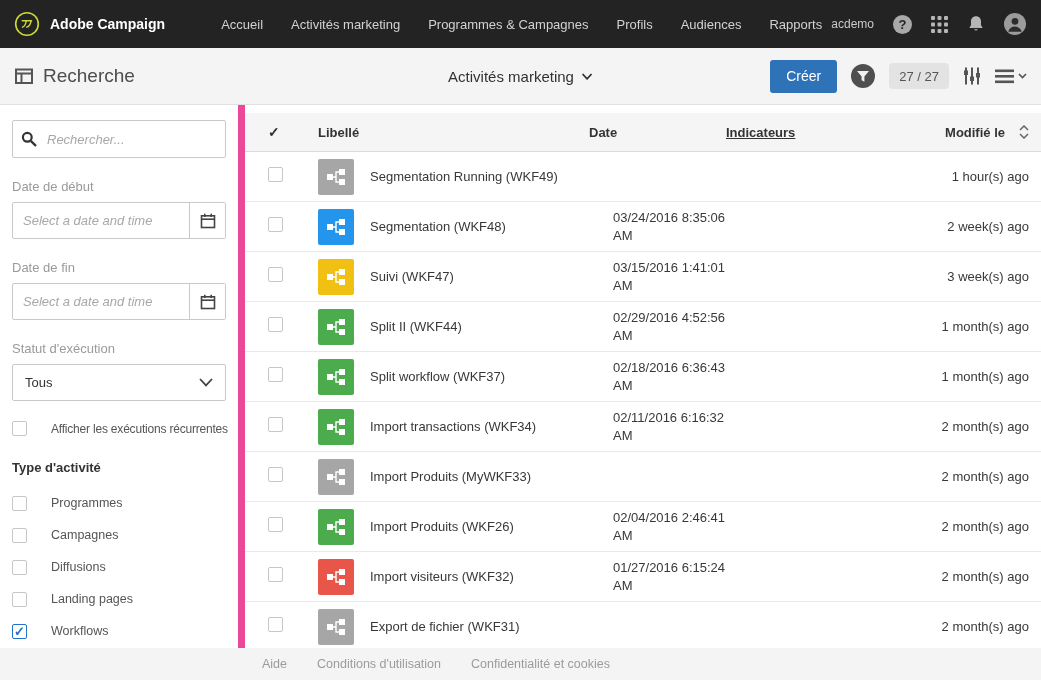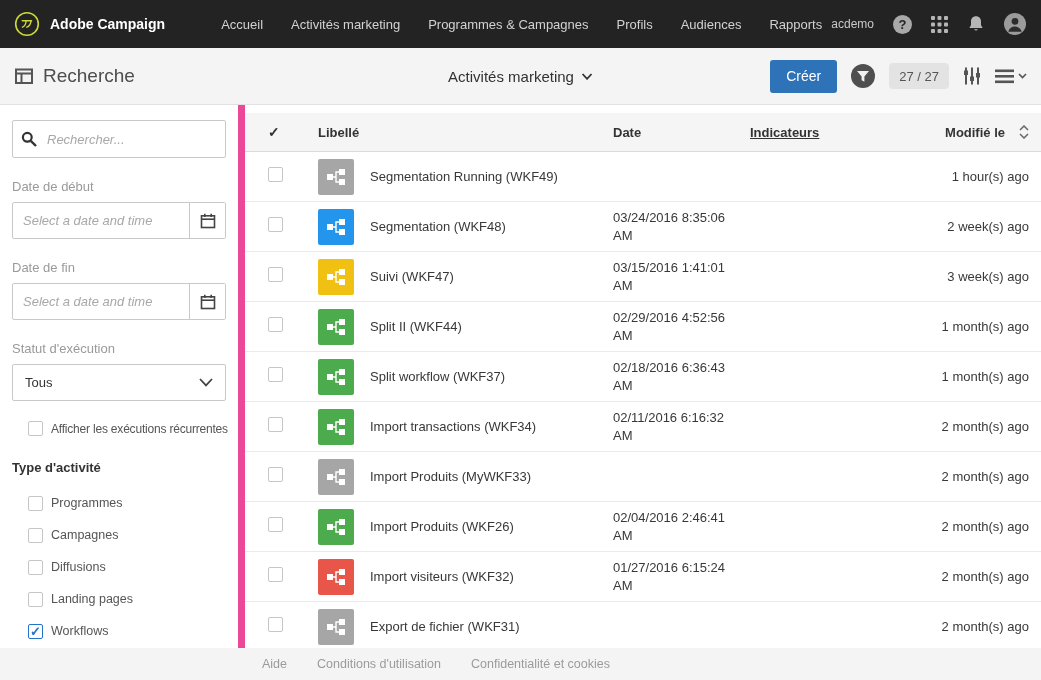--- a/index.html
+++ b/index.html
@@ -49,40 +49,40 @@
   .field-label { margin-top:21px; font-size:13px; color:#9a9a9a; }
   .date-field { margin-top:8px; display:flex; height:37px; border:1px solid #c9c9c9;
     border-radius:2px; background:#fff; }
   .date-field input { border:none; flex:1; min-width:0; padding:0 10px; font-size:13px;
     font-family:inherit; color:#333; outline:none; background:transparent; }
   .cal-btn { width:36px; flex:none; border-left:1px solid #c9c9c9; display:flex;
     align-items:center; justify-content:center; cursor:pointer; background:#fff; }
   .select-field { margin-top:8px; height:37px; border:1px solid #c9c9c9; border-radius:2px;
     background:#fff; display:flex; align-items:center; justify-content:space-between;
     padding:0 12px; font-size:13px; color:#333; cursor:pointer; }
-  .check-row { display:flex; align-items:center; gap:8px; cursor:pointer;margin-left:16px; }
+  .check-row { display:flex; align-items:center; gap:24px; cursor:pointer; }
   .recurring-row { margin-top:20px; }
   .checkbox { width:15px; height:15px; flex:none; border:1px solid #c6c6c6; border-radius:2px;
     background:#fff; display:inline-flex; align-items:center; justify-content:center;
     font-size:13px; line-height:1; cursor:pointer; }
   .checkbox.checked { border-color:#2473c8; color:#2473c8; font-weight:bold; }
   .checkbox.checked::after { content:"✓"; }
   .check-label { font-size:12px; color:#555; white-space:nowrap; letter-spacing:-0.2px; }
   .section-heading { margin-top:24px; font-size:13px; font-weight:bold; color:#333; }
   .activity-list { margin-top:12px; }
   .activity-list .check-row { height:32px; }
   .activity-list .check-label { font-size:12.5px; letter-spacing:0; }
 
   
   .main { position:absolute; top:105px; left:245px; width:796px; bottom:32px;
     background:#fff; overflow:hidden; padding-top:8px; }
   .thead { display:flex; align-items:center; height:39px; background:#f5f5f5;
     border-bottom:1px solid #dbdbdb; font-size:13px; font-weight:bold; color:#333; }
   .h-check { width:73px; padding-left:23px; font-size:14px; cursor:pointer; }
-  .h-label { width:295px; cursor:pointer; }
+  .h-label { width:271px; cursor:pointer; }
   .h-date { width:137px; cursor:pointer; }
   .h-ind { width:150px; cursor:pointer;text-decoration:underline; }
   .h-mod { flex:1; display:flex; align-items:center; justify-content:flex-end; gap:14px;
     padding-right:12px; cursor:pointer; }
   .trow { display:flex; align-items:center; height:50px; border-bottom:1px solid #eaeaea;
     background:#fff; cursor:pointer; }
   .c-check { width:73px; padding-left:23px; }
   .c-icon { width:52px; }
   .wf-icon { width:36px; height:36px; border-radius:2px; display:flex; align-items:center;
     justify-content:center; background:#a6a6a6; }

